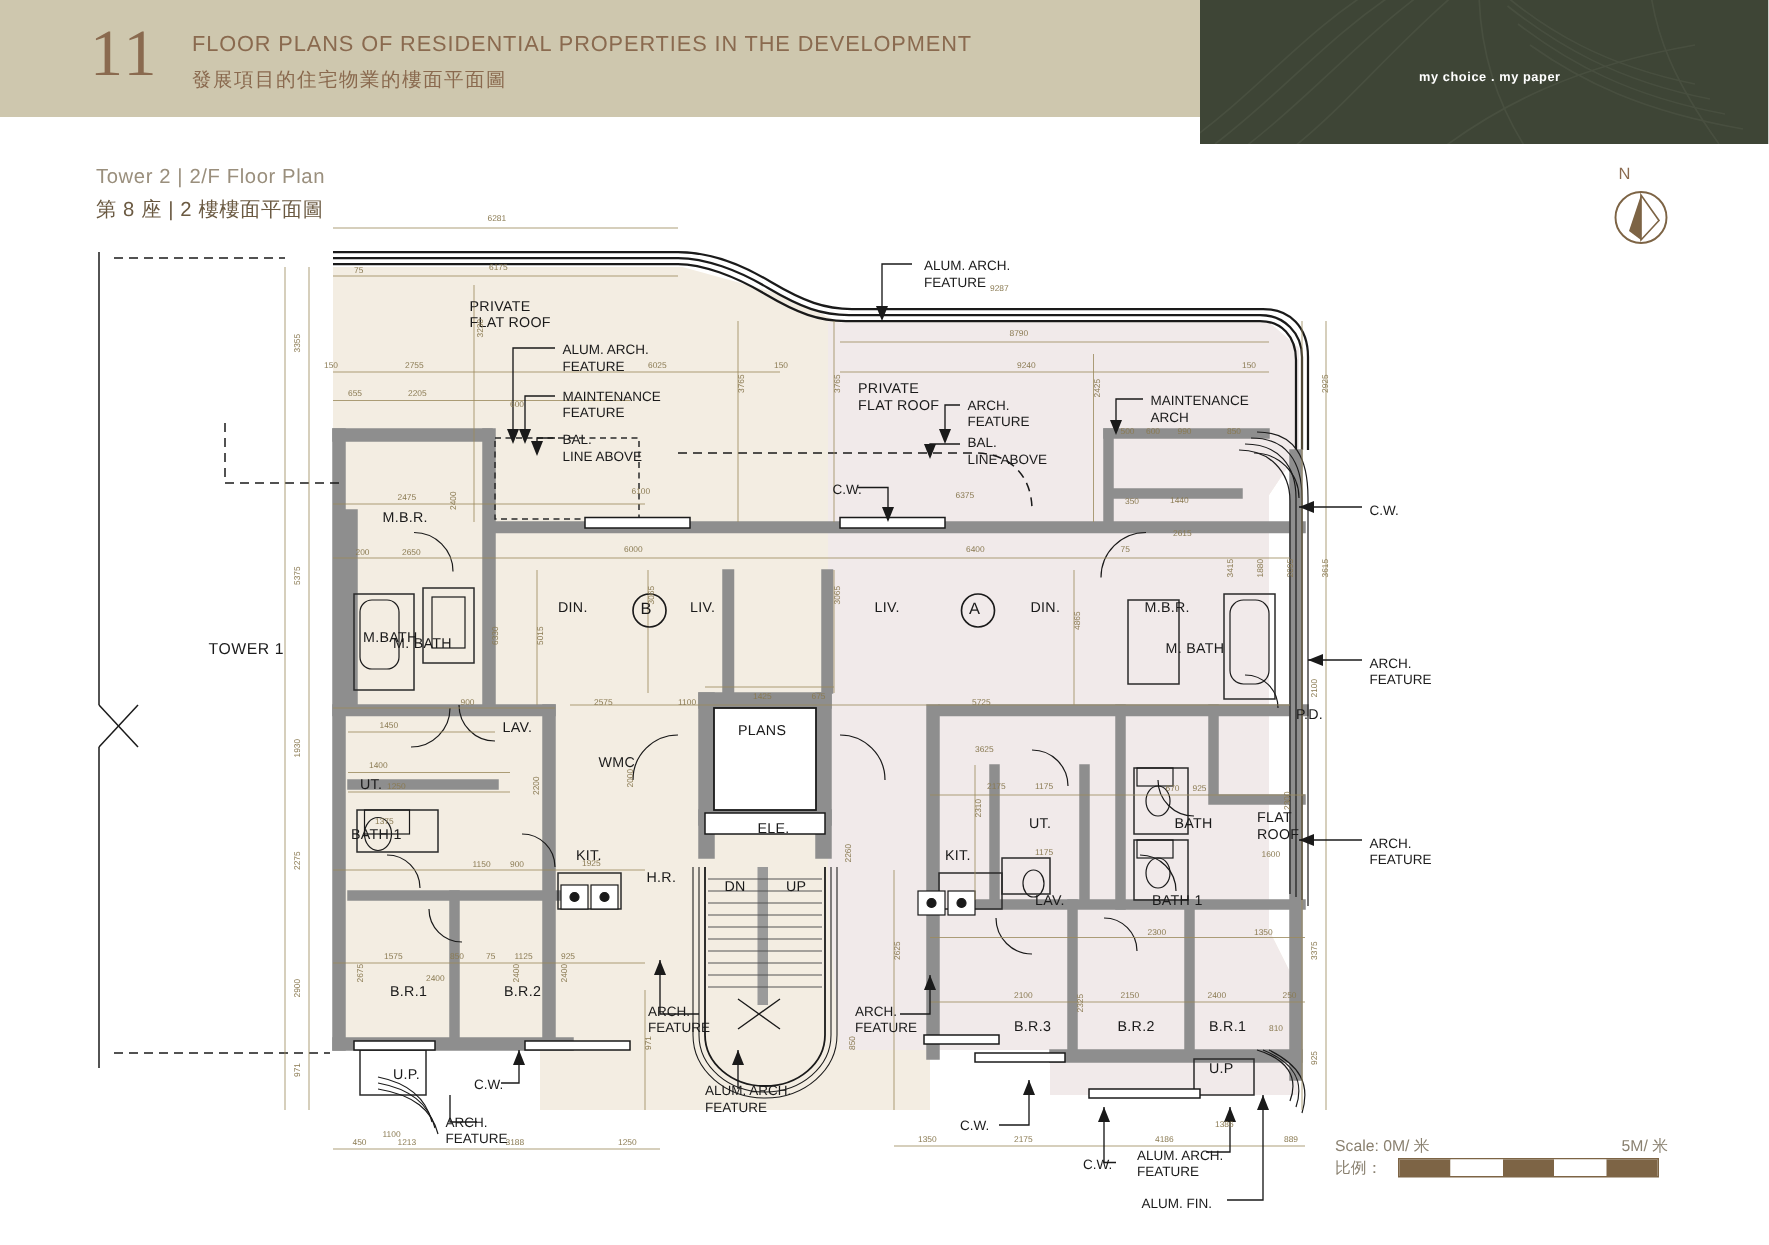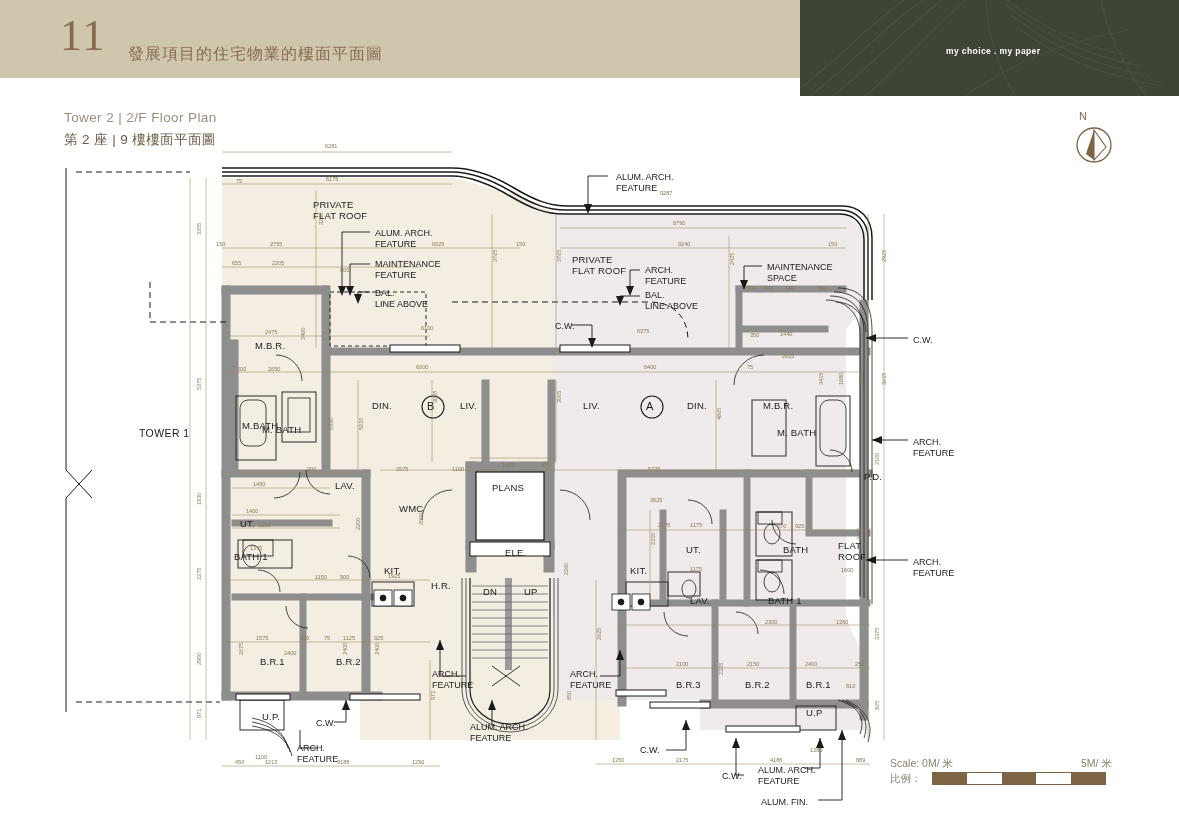--- a/index.html
+++ b/index.html
@@ -10,21 +10,21 @@
     overflow:hidden;position:relative;
   }
   #page{position:relative;width:1179px;height:830px;}
 
   
   .hdr-band{position:absolute;left:0;top:0;width:800px;height:78px;background:#cec7ae;}
   .hdr-num{position:absolute;left:60px;top:14px;font-size:44px;color:#8a6a4f;
            font-weight:300;letter-spacing:2px;line-height:1;font-family:"Liberation Serif",serif;}
   .hdr-en{position:absolute;left:128px;top:22px;font-size:14.5px;color:#8a6a4f;
           letter-spacing:.6px;white-space:nowrap;font-family:"Liberation Sans",sans-serif;}
-  .hdr-zh{position:absolute;left:128px;top:44px;font-size:16px;color:#8a6a4f;
+  .hdr-zh{position:absolute;left:128px;top:44px;font-size:13px;color:#8a6a4f;
           letter-spacing:1px;white-space:nowrap;}
 
   .hdr-dark{position:absolute;left:800px;top:0;width:379px;height:96px;
             background:#3e4536;overflow:hidden;}
   .leafwrap{position:absolute;inset:0;opacity:.38;}
 
   .logo{position:absolute;left:944px;top:56px;width:230px;height:64px;}
   .logo-am{position:absolute;left:0;top:8px;font-size:62px;line-height:1;color:#ffffff;
            font-weight:bold;font-family:"DejaVu Sans",sans-serif;letter-spacing:-3px;}
   .logo-730{position:absolute;left:74px;top:-8px;font-size:80px;line-height:1;color:#ffffff;
@@ -64,20 +64,21 @@
   .pgno{position:absolute;left:0;top:800px;width:1179px;text-align:center;
         font-size:10px;color:#9a9a9a;}
 </style>
 </head>
 <body>
 
 <div id="page">
 
   <div class="hdr-band"></div>
   <div class="hdr-num">11</div>
+  <div class="hdr-en">FLOOR PLANS OF RESIDENTIAL PROPERTIES IN THE DEVELOPMENT</div>
   <div class="hdr-zh">發展項目的住宅物業的樓面平面圖</div>
 
   <div class="hdr-dark">
     <svg class="leafwrap" viewBox="0 0 379 96" preserveAspectRatio="none">
       <g fill="none" stroke="#596050" stroke-width="1.1">
         <path d="M-10,96 C40,60 70,20 120,-10"></path>
         <path d="M10,96 C55,62 85,24 135,-8"></path>
         <path d="M30,98 C72,66 104,28 150,-6"></path>
         <path d="M60,100 C96,72 126,34 170,-4"></path>
         <path d="M200,-6 C230,20 270,44 330,56"></path>
@@ -96,21 +97,21 @@
   </div>
 
   <div class="compass-n">N</div>
   <svg class="compass" viewBox="0 0 38 38">
     <circle cx="19" cy="19" r="17" fill="none" stroke="#7d6445" stroke-width="1.3"></circle>
     <path d="M19 4 L19 34 L11 28 Z" fill="#7d6445"></path>
     <path d="M19 4 L19 34 L31 21 Z" fill="none" stroke="#7d6445" stroke-width="1.1"></path>
   </svg>
 
   <div class="t-en">Tower 2   |   2/F Floor Plan</div>
-  <div class="t-zh">第 2 座   |   9 樓樓面平面圖</div>
+  <div class="t-zh">第 8 座   |   2 樓樓面平面圖</div>
 
   <div class="tower1">TOWER 1</div>
 
   <svg id="plan" viewBox="0 0 1179 830">
     <defs>
       <pattern id="hatch" width="4" height="4" patternTransform="rotate(45)" patternUnits="userSpaceOnUse">
         <line x1="0" y1="0" x2="0" y2="4" stroke="#999" stroke-width="1"></line>
       </pattern>
     </defs>
 
@@ -516,21 +517,21 @@
       <div class="cal" style="left: 645px; top: 265px;">
         <div>ARCH.</div>
         <div>FEATURE</div>
       </div>
       <div class="cal" style="left: 645px; top: 290px;">
         <div>BAL.</div>
         <div>LINE ABOVE</div>
       </div>
       <div class="cal" style="left: 767px; top: 262px;">
         <div>MAINTENANCE</div>
-        <div>SPACE</div>
+        <div>ARCH</div>
       </div>
       <div class="cal" style="left: 555px; top: 321px;">
         <div>C.W.</div>
       </div>
       <div class="cal" style="left: 913px; top: 335px;">
         <div>C.W.</div>
       </div>
       <div class="cal" style="left: 913px; top: 437px;">
         <div>ARCH.</div>
         <div>FEATURE</div>

